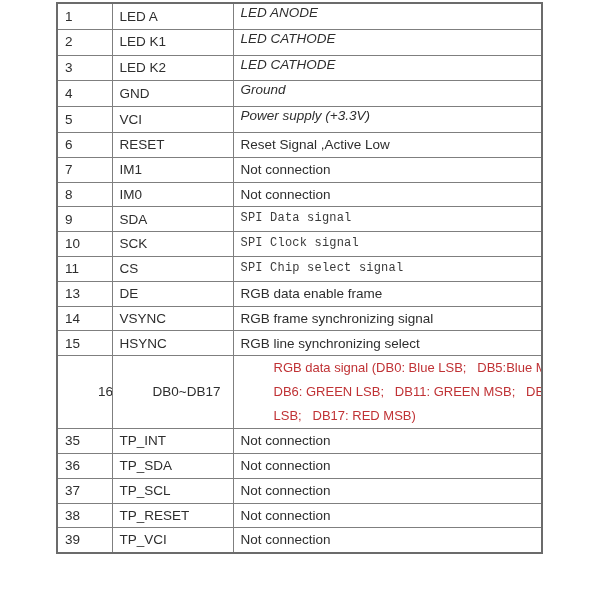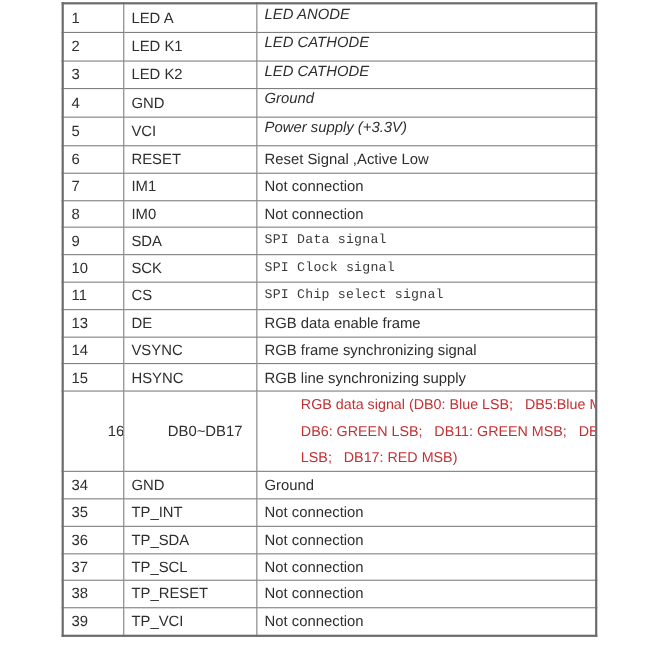--- a/index.html
+++ b/index.html
@@ -140,36 +140,31 @@
 
   <tr>
     <td class="cell">14</td>
     <td class="cell">VSYNC</td>
     <td class="cell">RGB frame synchronizing signal</td>
   </tr>
 
   <tr>
     <td class="cell">15</td>
     <td class="cell">HSYNC</td>
-    <td class="cell">RGB line synchronizing supply</td>
+    <td class="cell">RGB line synchronizing select</td>
   </tr>
 
   <tr class="row-tall">
     <td class="cell">16~33</td>
     <td class="cell">DB0~DB17</td>
     <td class="cell v-red" style="color: rgb(192, 50, 53);">RGB data signal (DB0: Blue LSB;   DB5:Blue MSB;
 DB6: GREEN LSB;   DB11: GREEN MSB;   DB12: RED
 LSB;   DB17: RED MSB)</td>
   </tr>
 
-  <tr>
-    <td class="cell">34</td>
-    <td class="cell">GND</td>
-    <td class="cell">Ground</td>
-  </tr>
 
   <tr>
     <td class="cell">35</td>
     <td class="cell">TP_INT</td>
     <td class="cell">Not connection</td>
   </tr>
 
   <tr>
     <td class="cell">36</td>
     <td class="cell">TP_SDA</td>

